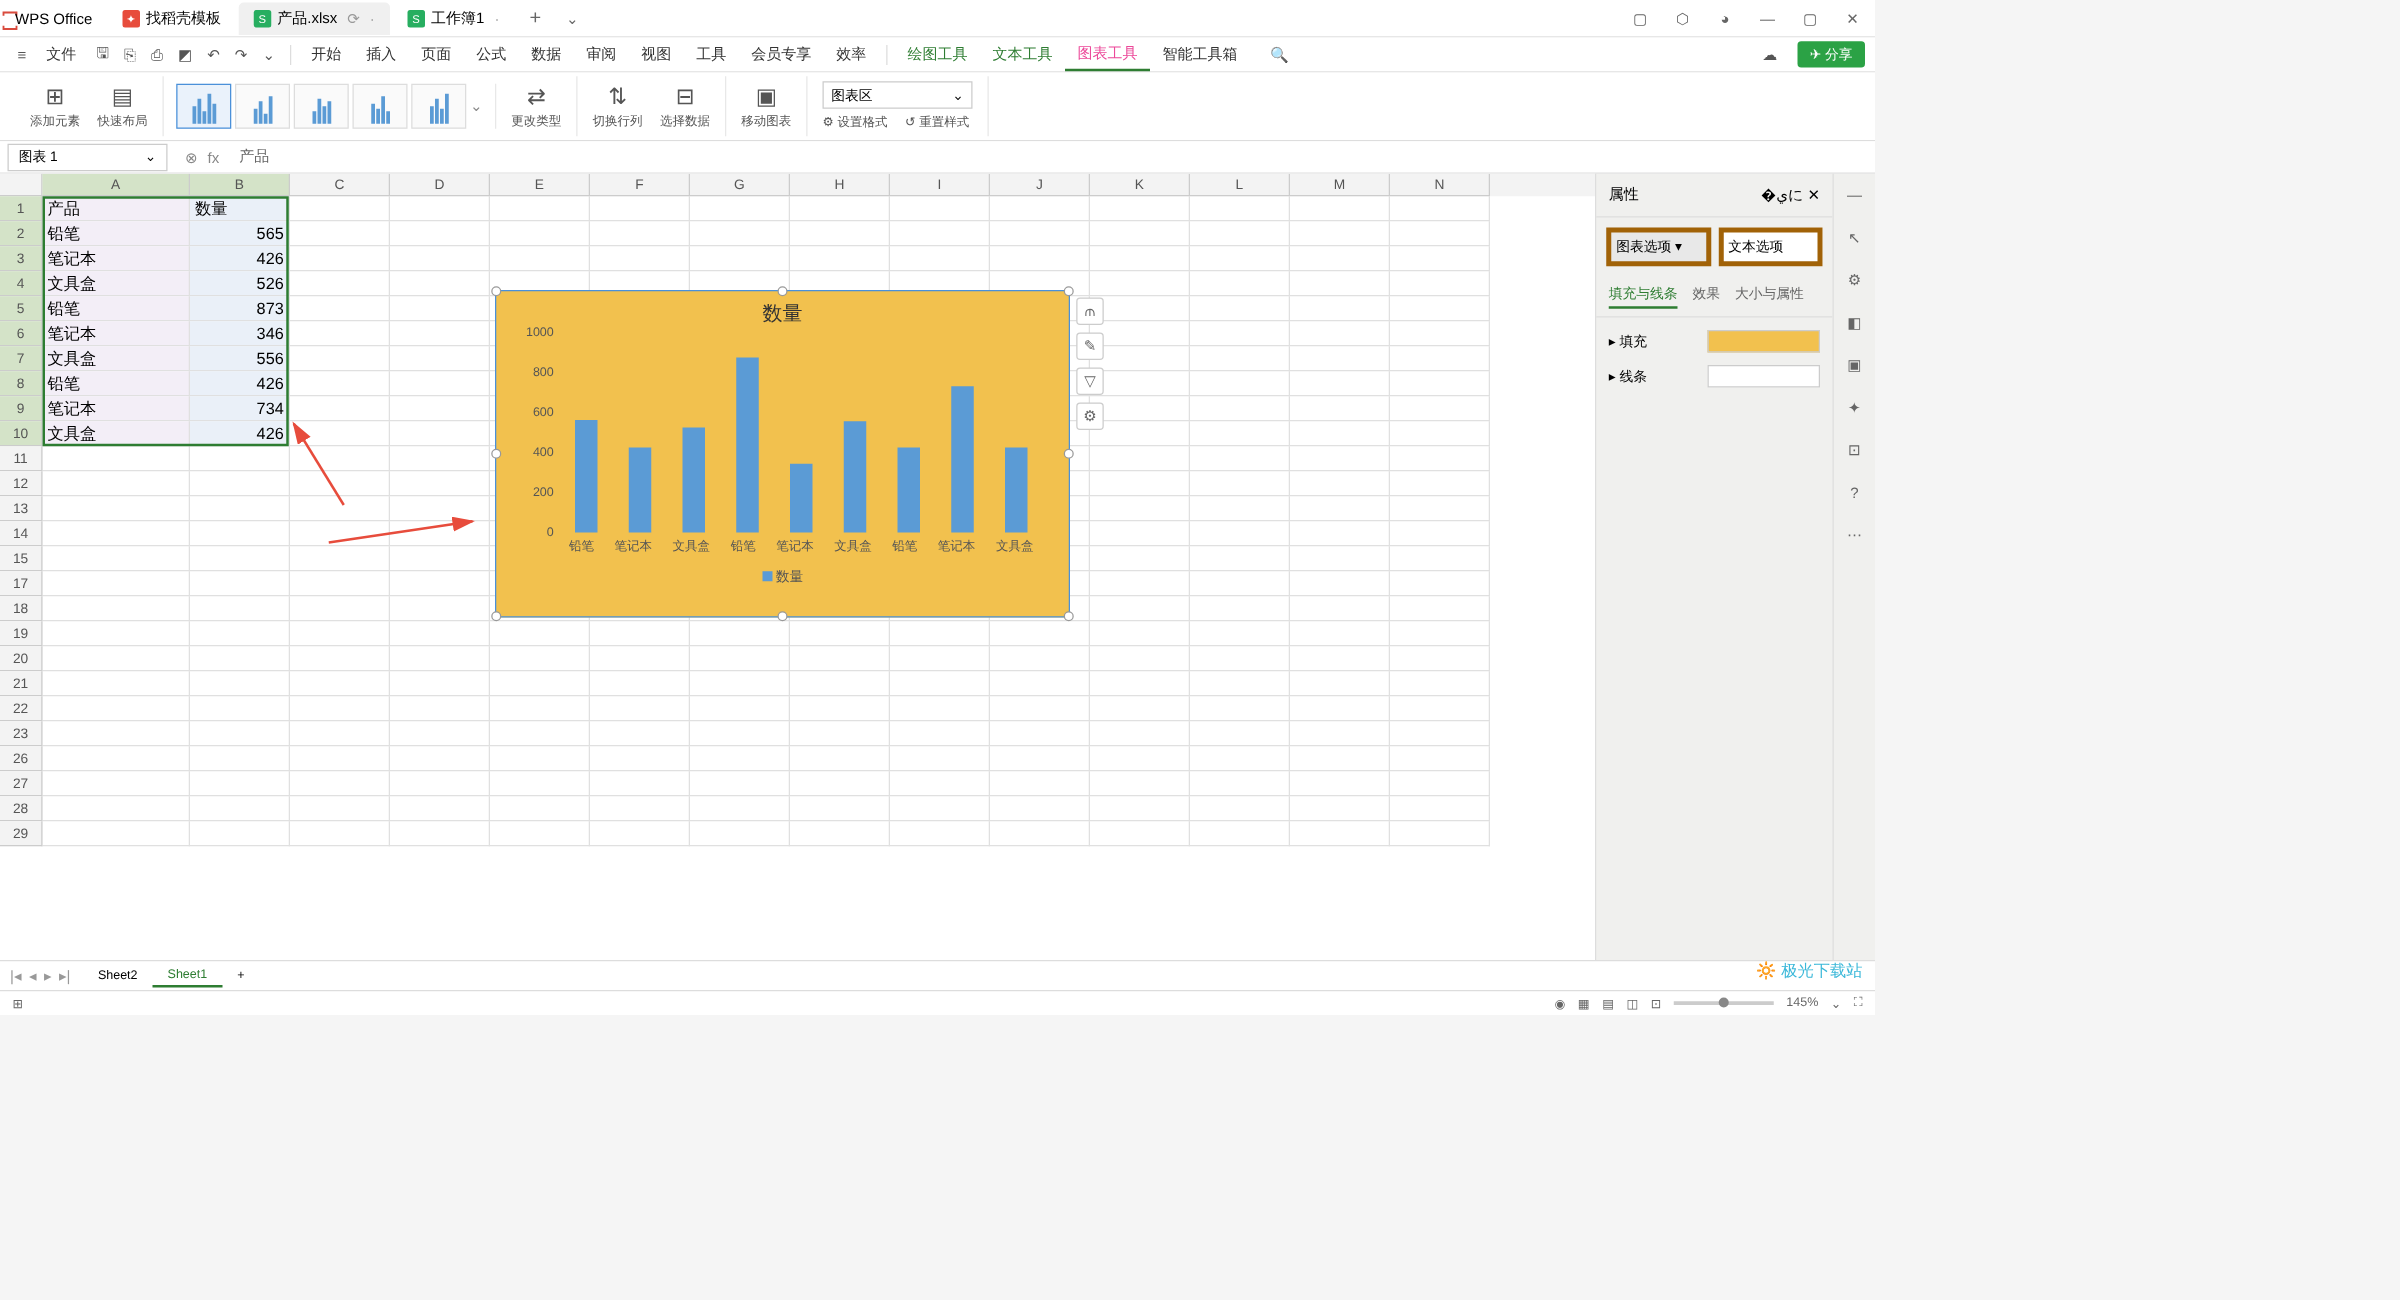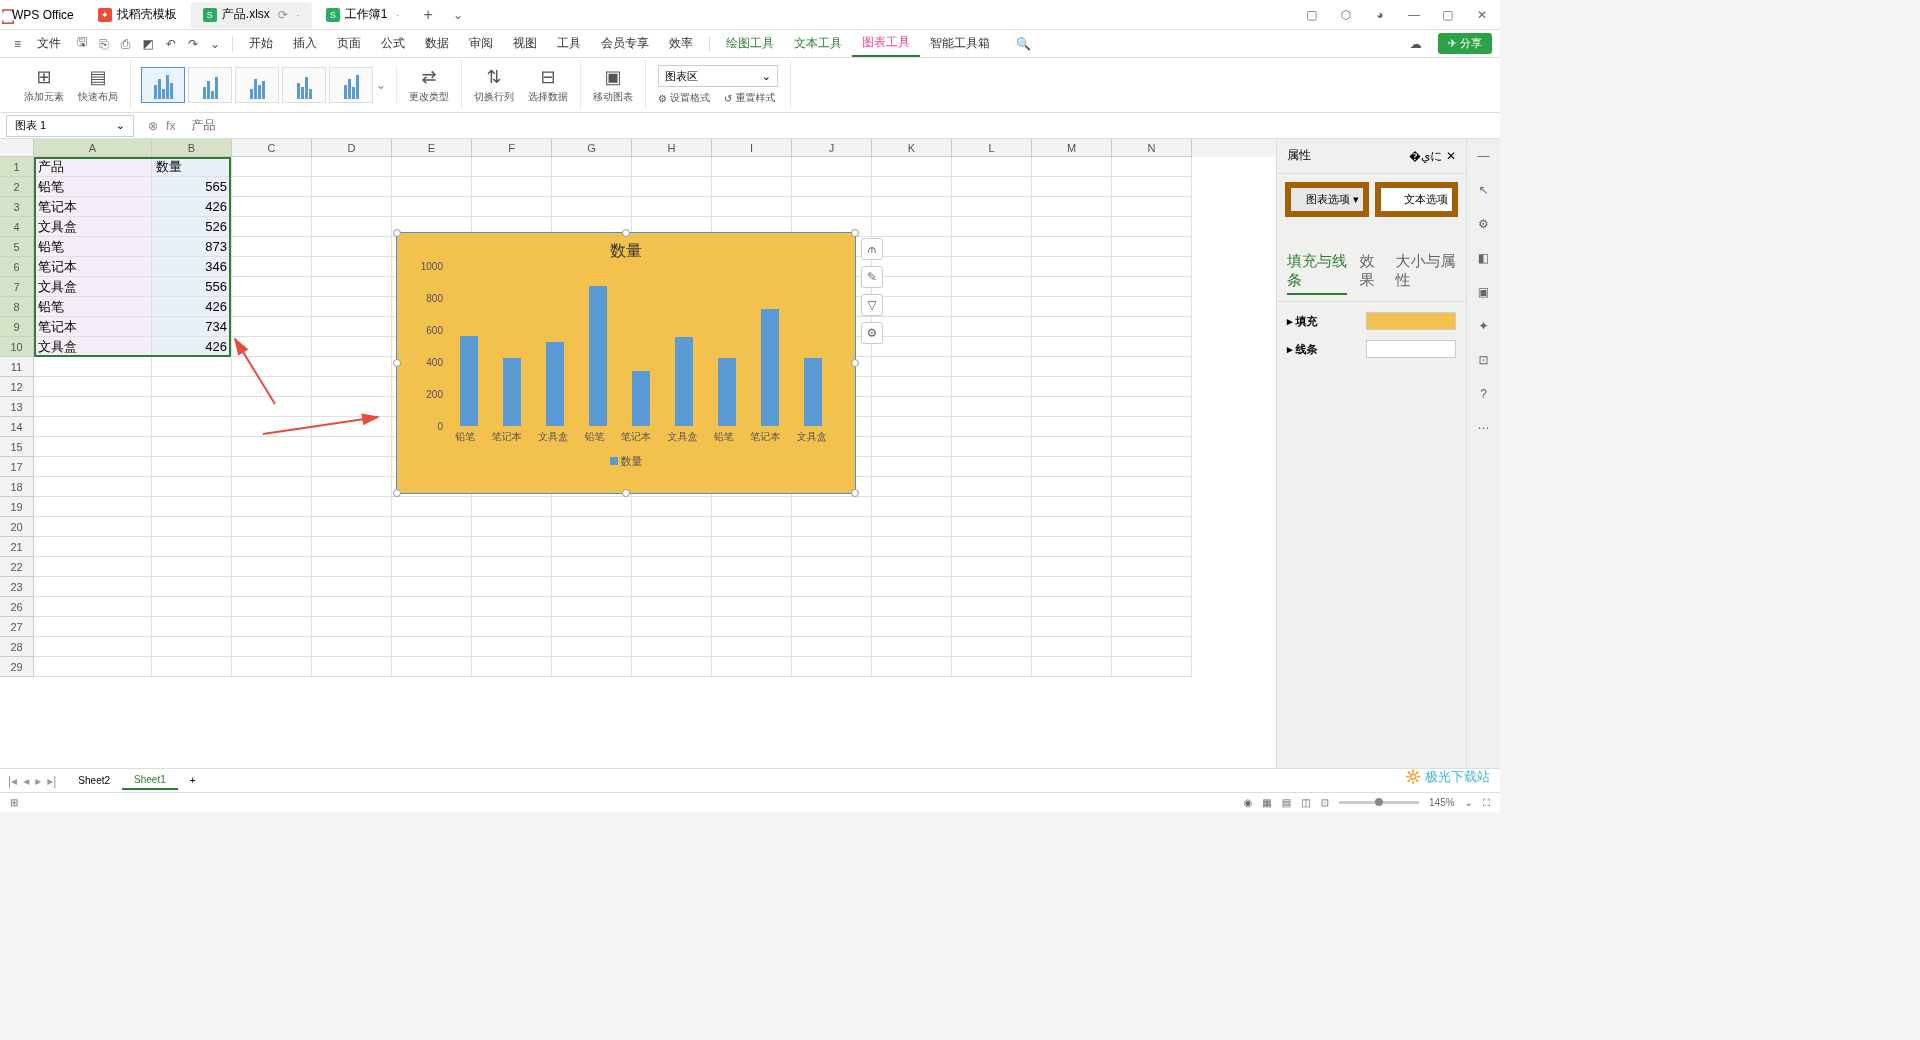--- a/index.html
+++ b/index.html
@@ -80,26 +80,26 @@
 .chart-side-btns { position: absolute; right: -28px; top: 5px; display: flex; flex-direction: column; gap: 6px; }
 .chart-side-btn { width: 22px; height: 22px; background: #fff; border: 1px solid #ccc; border-radius: 3px; display: flex; align-items: center; justify-content: center; color: #666; cursor: pointer; font-size: 12px; }
 
 
 .arrow { position: absolute; pointer-events: none; }
 
 
 .right-panel { width: 190px; background: #f0f0ee; border-left: 1px solid #ddd; display: flex; flex-direction: column; }
 .panel-header { padding: 8px 10px; font-size: 12px; display: flex; justify-content: space-between; border-bottom: 1px solid #ddd; }
 .panel-tabs { display: flex; padding: 8px; gap: 6px; }
-.panel-tab { flex: 1; text-align: right; padding: 4px; font-size: 11px; border: 6px solid #a16207; background: #fff; cursor: pointer; }
+.panel-tab { flex: 1; text-align: left; padding: 4px; font-size: 11px; border: 4px solid #a16207; background: #fff; cursor: pointer; }
 .panel-tab.active { background: #e8e8e8; }
-.panel-subtabs { display: flex; gap: 12px; padding: 6px 10px; font-size: 15px; border-bottom: 1px solid #ddd; margin-top: 21px; }
+.panel-subtabs { display: flex; gap: 12px; padding: 6px 10px; font-size: 11px; border-bottom: 1px solid #ddd; }
 .panel-subtab { cursor: pointer; color: #666; }
 .panel-subtab.active { color: #2e7d32; border-bottom: 2px solid #2e7d32; padding-bottom: 3px; }
-.panel-section { padding: 10px; font-size: 11px; font-weight: bold; }
+.panel-section { padding: 10px; font-size: 11px; }
 .panel-row { display: flex; align-items: center; justify-content: space-between; margin-bottom: 10px; }
 .panel-swatch { width: 90px; height: 18px; border: 1px solid #ccc; background: #f2c14e; }
 .panel-line-sw { width: 90px; height: 18px; border: 1px solid #ccc; background: #fff; position: relative; }
 
 
 .far-right { width: 34px; background: #f0f0ee; border-left: 1px solid #ddd; display: flex; flex-direction: column; align-items: center; padding-top: 6px; gap: 12px; }
 .far-btn { width: 22px; height: 22px; display: flex; align-items: center; justify-content: center; color: #666; cursor: pointer; }
 
 
 .sheet-tabs { height: 24px; background: #fff; display: flex; align-items: center; border-top: 1px solid #ddd; padding: 0 8px; }

